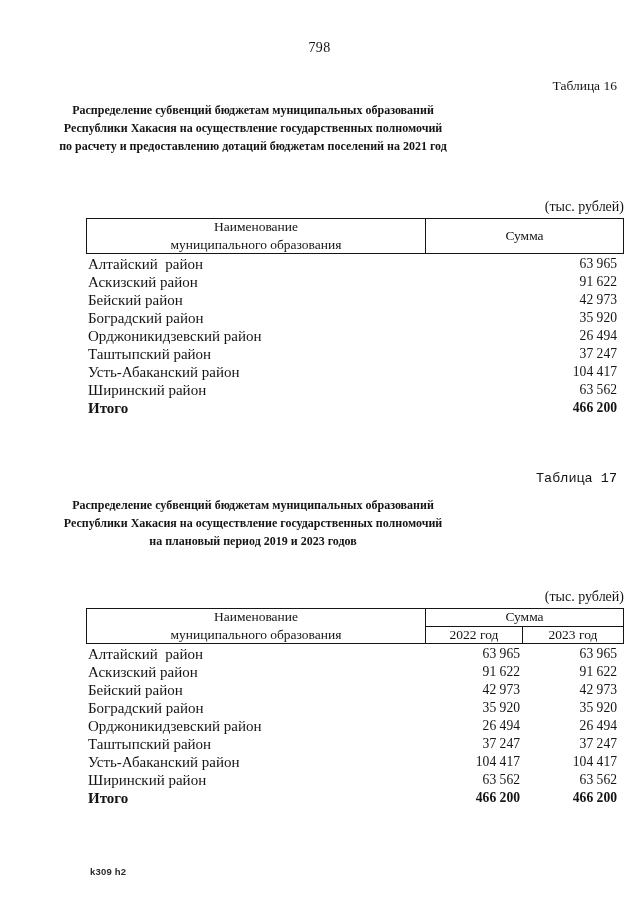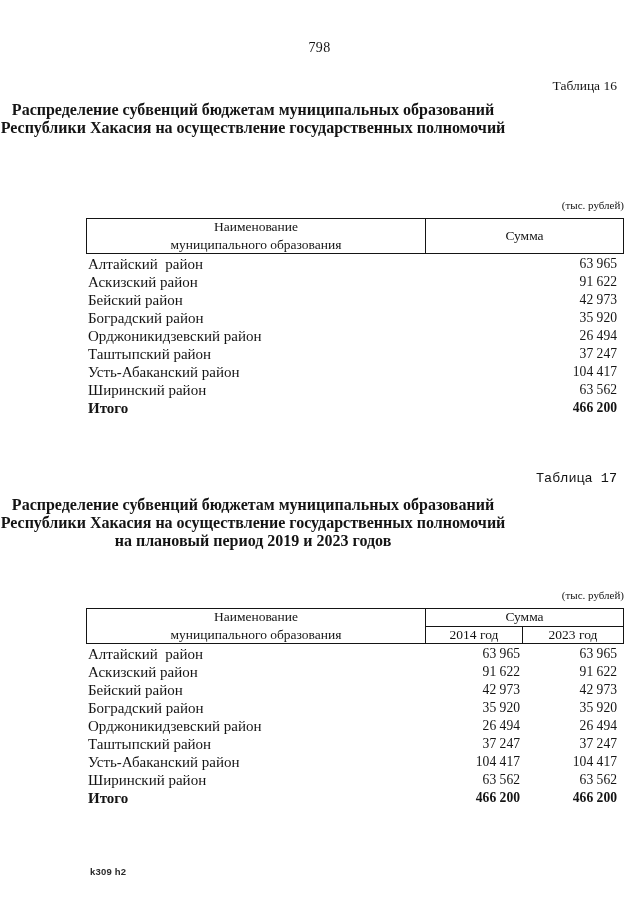--- a/index.html
+++ b/index.html
@@ -41,32 +41,32 @@
     white-space: nowrap;
   }
 
   
   .block-title {
     position: absolute;
     left: 0;
     width: 506px;
     text-align: center;
     font-weight: bold;
-    font-size: 16px;
+    font-size: 12px;
     line-height: 18px;
   }
   .block-title .tline {
     display: block;
     white-space: nowrap;
   }
 
   
   .units-note {
     position: absolute;
-    font-size: 11px;
+    font-size: 14px;
     white-space: nowrap;
     text-align: right;
   }
 
   
   .tbl {
     position: absolute;
     border: 1.3px solid #151515;
     box-sizing: border-box;
   }
@@ -136,20 +136,21 @@
 
 <div class="page">
 
   <div class="page-number">798</div>
 
   <div class="table-caption" style="top:78px;">Таблица 16</div>
 
   <div class="block-title" style="top:101px;">
     <span class="tline">Распределение субвенций бюджетам муниципальных образований</span>
     <span class="tline">Республики Хакасия на осуществление государственных полномочий</span>
+    <span class="tline">по расчету и предоставлению дотаций бюджетам поселений на 2021 год</span>
   </div>
 
   <div class="units-note" style="top:199px; right:15px;">(тыс. рублей)</div>
 
   <div class="tbl" style="left:86px; top:218px; width:538px; height:36px;">
     <div class="vline" style="left:338px;"></div>
     <div class="hcell" style="left:0; top:-1px; width:338px;">Наименование</div>
     <div class="hcell" style="left:0; top:17px; width:338px;">муниципального образования</div>
     <div class="hcell" style="left:339px; top:8px; width:197px;">Сумма</div>
   </div>
@@ -203,21 +204,21 @@
 
   <div class="units-note" style="top:589px; right:15px;">(тыс. рублей)</div>
 
   <div class="tbl" style="left:86px; top:608px; width:538px; height:36px;">
     <div class="vline" style="left:338px;"></div>
     <div class="vline" style="left:435px; top:18px;"></div>
     <div class="hline" style="left:338px; top:17px; width:199px;"></div>
     <div class="hcell" style="left:0; top:-1px; width:338px;">Наименование</div>
     <div class="hcell" style="left:0; top:17px; width:338px;">муниципального образования</div>
     <div class="hcell" style="left:339px; top:-1px; width:197px;">Сумма</div>
-    <div class="hcell" style="left:339px; top:17px; width:96px;">2014 год</div>
+    <div class="hcell" style="left:339px; top:17px; width:96px;">2022 год</div>
     <div class="hcell" style="left:436px; top:17px; width:100px;">2023 год</div>
   </div>
 
   <div class="rows" id="rows-17" style="left:88px; top:645px; width:536px;">
       <div class="row">
         <span class="name">Алтайский  район</span>
         <span class="val" style="left: 330px; width: 102px;">63 965</span>
         <span class="val" style="left: 434px; width: 95px;">63 965</span>
       </div>
       <div class="row">

